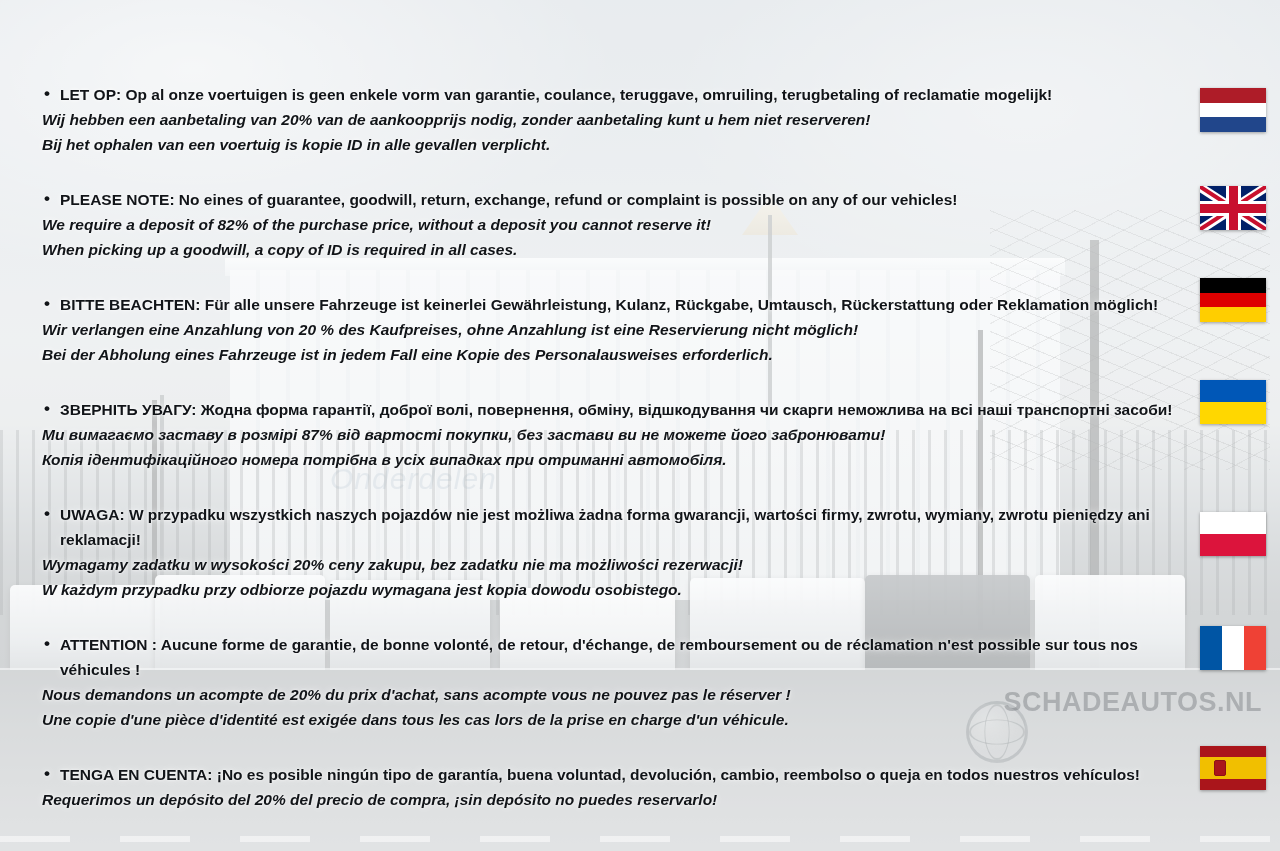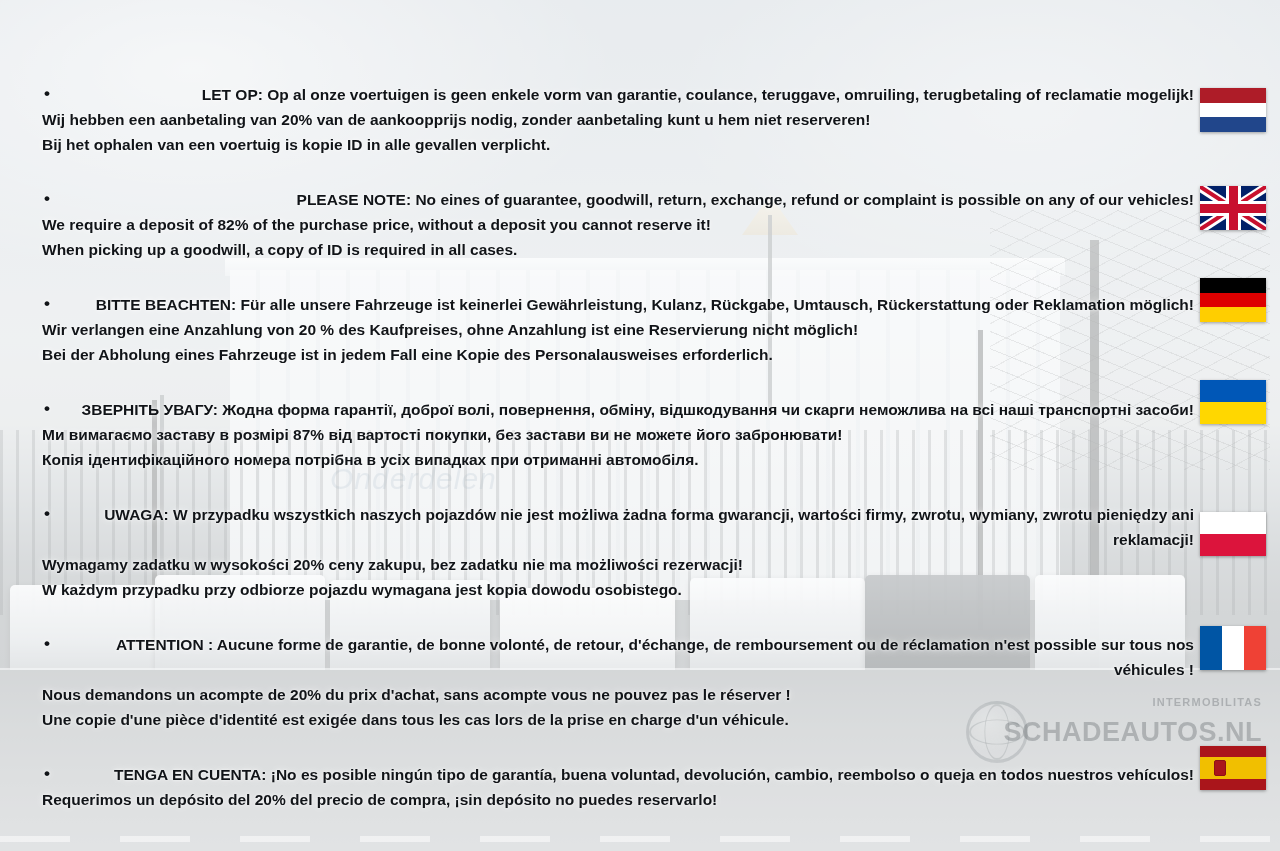--- a/index.html
+++ b/index.html
@@ -247,30 +247,29 @@
     color: #111418;
     font-size: 15.5px;
     line-height: 25px;
     font-weight: bold;
     text-shadow: 0 0 3px rgba(255,255,255,.85), 0 0 8px rgba(255,255,255,.7);
   }
   .para .lead {
     display: block;
     padding-left: 18px;
     position: relative;
-    text-align: right;
   }
   .para .lead::before {
     content: "•";
     position: absolute;
     left: 2px;
     top: -1px;
     font-size: 17px;
   }
-  .para .line { display: block; }
+  .para .line { display: block; font-style: italic; }
   .para.last { margin-bottom: 0; }
 
   
   .flags {
     position: absolute;
     right: 0;
     top: 0;
     width: 86px;
     height: 851px;
   }
@@ -366,21 +365,20 @@
     <div class="vehicle v7"></div>
     <div class="curb"></div>
     <div class="road"></div>
     <div class="road-line"></div>
   </div>
 
   <div class="veil"></div>
 
   <div class="globe"></div>
   <div class="watermark">
-    <span class="sub">INTERMOBILITAS</span>
     <span>SCHADEAUTOS.NL</span>
   </div>
 
   <div class="content">
 
     <p class="para">
       <span class="lead">LET OP: Op al onze voertuigen is geen enkele vorm van garantie, coulance, teruggave, omruiling, terugbetaling of reclamatie mogelijk!</span>
       <span class="line">Wij hebben een aanbetaling van 20% van de aankoopprijs nodig, zonder aanbetaling kunt u hem niet reserveren!</span>
       <span class="line">Bij het ophalen van een voertuig is kopie ID in alle gevallen verplicht.</span>
     </p>

